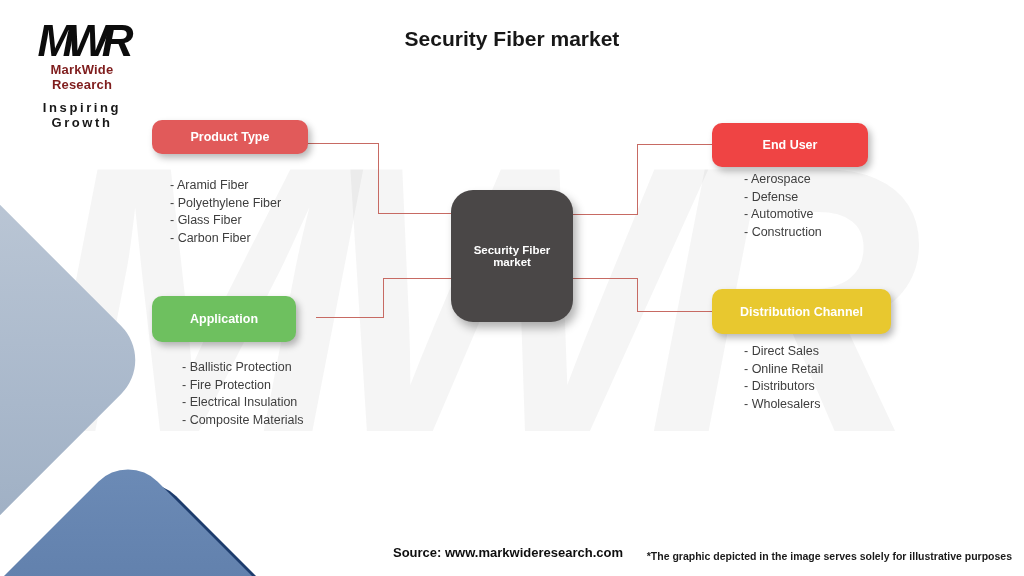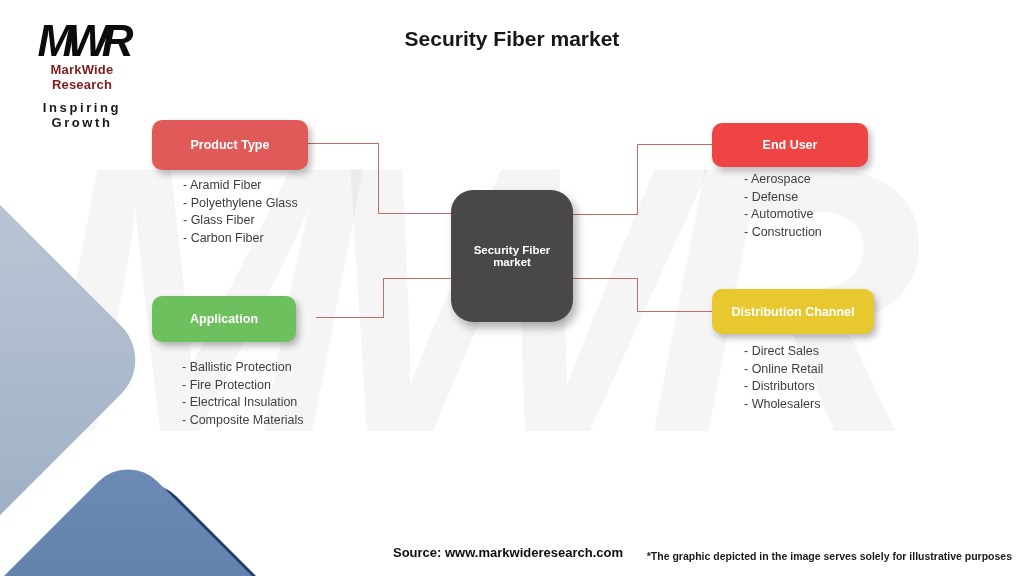--- a/index.html
+++ b/index.html
@@ -51,37 +51,37 @@
   
   .line{position:absolute;background:#c76a63;z-index:2;}
 
   
   .seg-box{
     position:absolute;z-index:3;border-radius:10px;
     display:flex;align-items:center;justify-content:center;
     color:#ffffff;font-weight:700;font-size:12.5px;
     box-shadow:3px 4px 7px rgba(0,0,0,0.28);
   }
-  .box-red{left:152px;top:120px;width:156px;height:50px;background:#e15a5a;}
+  .box-red{left:152px;top:120px;width:156px;height:34px;background:#e15a5a;}
   .box-purple{left:712px;top:123px;width:156px;height:44px;background:#ef4444;}
   .box-green{left:152px;top:296px;width:144px;height:46px;background:#6ec05f;}
-  .box-yellow{left:712px;top:289px;width:162px;height:45px;background:#e8c82f;}
+  .box-yellow{left:712px;top:289px;width:179px;height:45px;background:#e8c82f;}
 
   .center-node{
     position:absolute;left:451px;top:190px;width:122px;height:132px;z-index:3;
     background:#4a4747;border-radius:22px;
     display:flex;align-items:center;justify-content:center;text-align:center;
     color:#ffffff;font-weight:700;font-size:11.5px;
     box-shadow:4px 6px 10px rgba(0,0,0,0.30);
     padding:0 4px;box-sizing:border-box;
   }
 
   
   .seg-list{position:absolute;z-index:3;font-size:12.5px;color:#3e3e3e;line-height:17.5px;}
-  .list-product{left:183px;top:177px;}
+  .list-product{left:170px;top:177px;}
   .list-enduser{left:744px;top:171px;}
   .list-application{left:182px;top:359px;}
   .list-distribution{left:744px;top:343px;}
 
   
   .source-text{position:absolute;left:393px;top:545px;z-index:4;font-size:13px;font-weight:800;color:#0e0e0e;}
   .disclaimer-text{position:absolute;right:12px;top:550px;z-index:4;font-size:10.5px;font-weight:700;color:#1a1a1a;}
 </style>
 </head>
 <body>
@@ -119,21 +119,21 @@
 
   <div class="center-node">
     <span>Security Fiber market</span>
   </div>
 
   <div class="seg-box box-red">
     <span>Product Type</span>
   </div>
   <div class="seg-list list-product">
     <div>- Aramid Fiber</div>
-    <div>- Polyethylene Glass</div>
+    <div>- Polyethylene Fiber</div>
     <div>- Glass Fiber</div>
     <div>- Carbon Fiber</div>
   </div>
 
   <div class="seg-box box-purple">
     <span>End User</span>
   </div>
   <div class="seg-list list-enduser">
     <div>- Aerospace</div>
     <div>- Defense</div>

